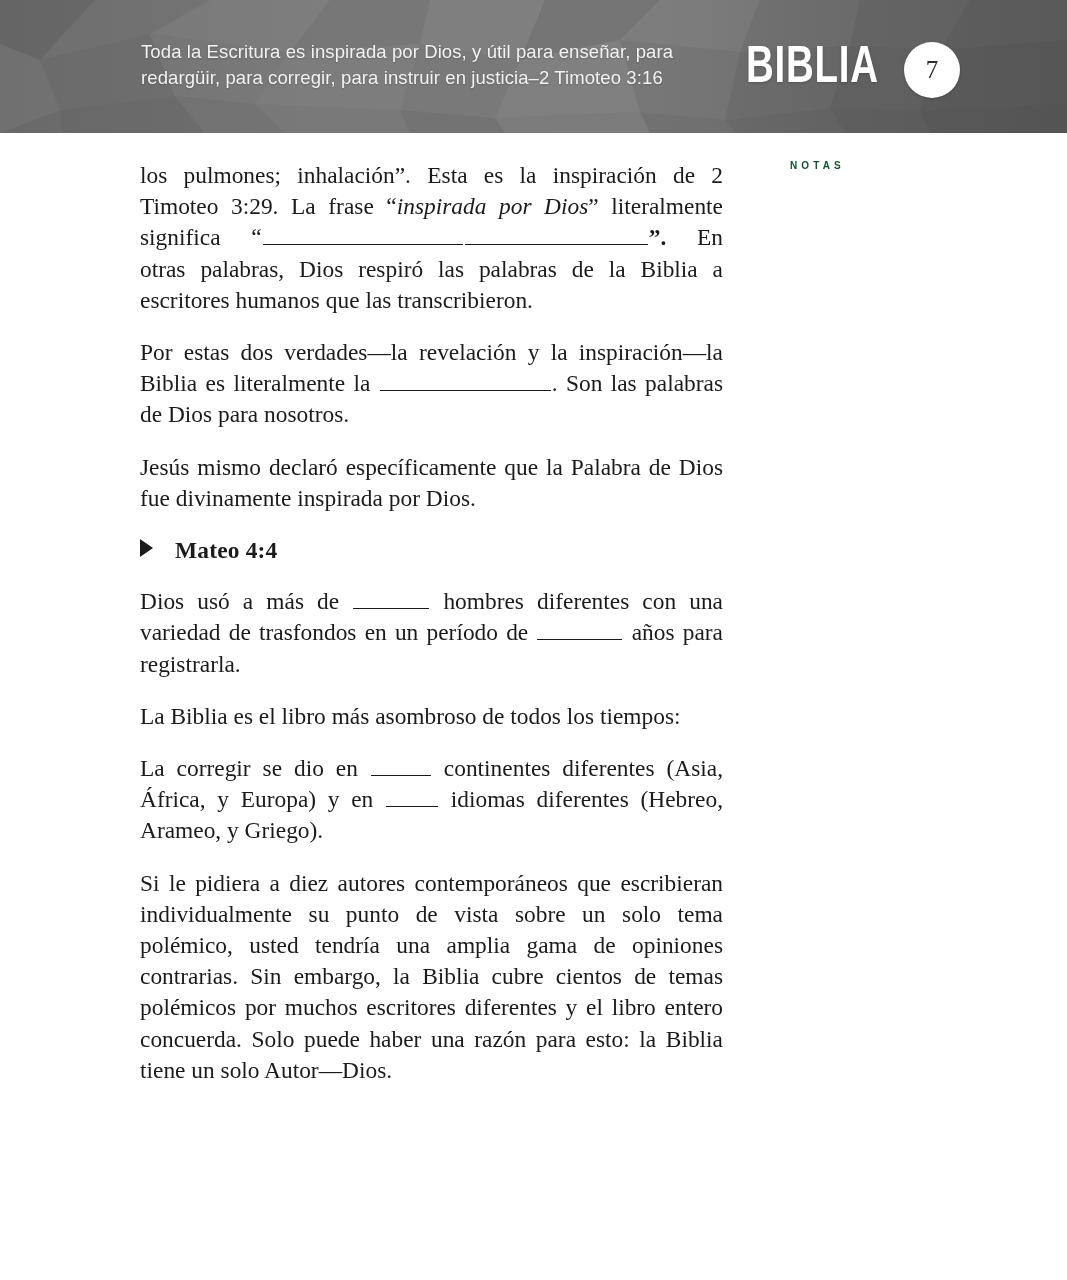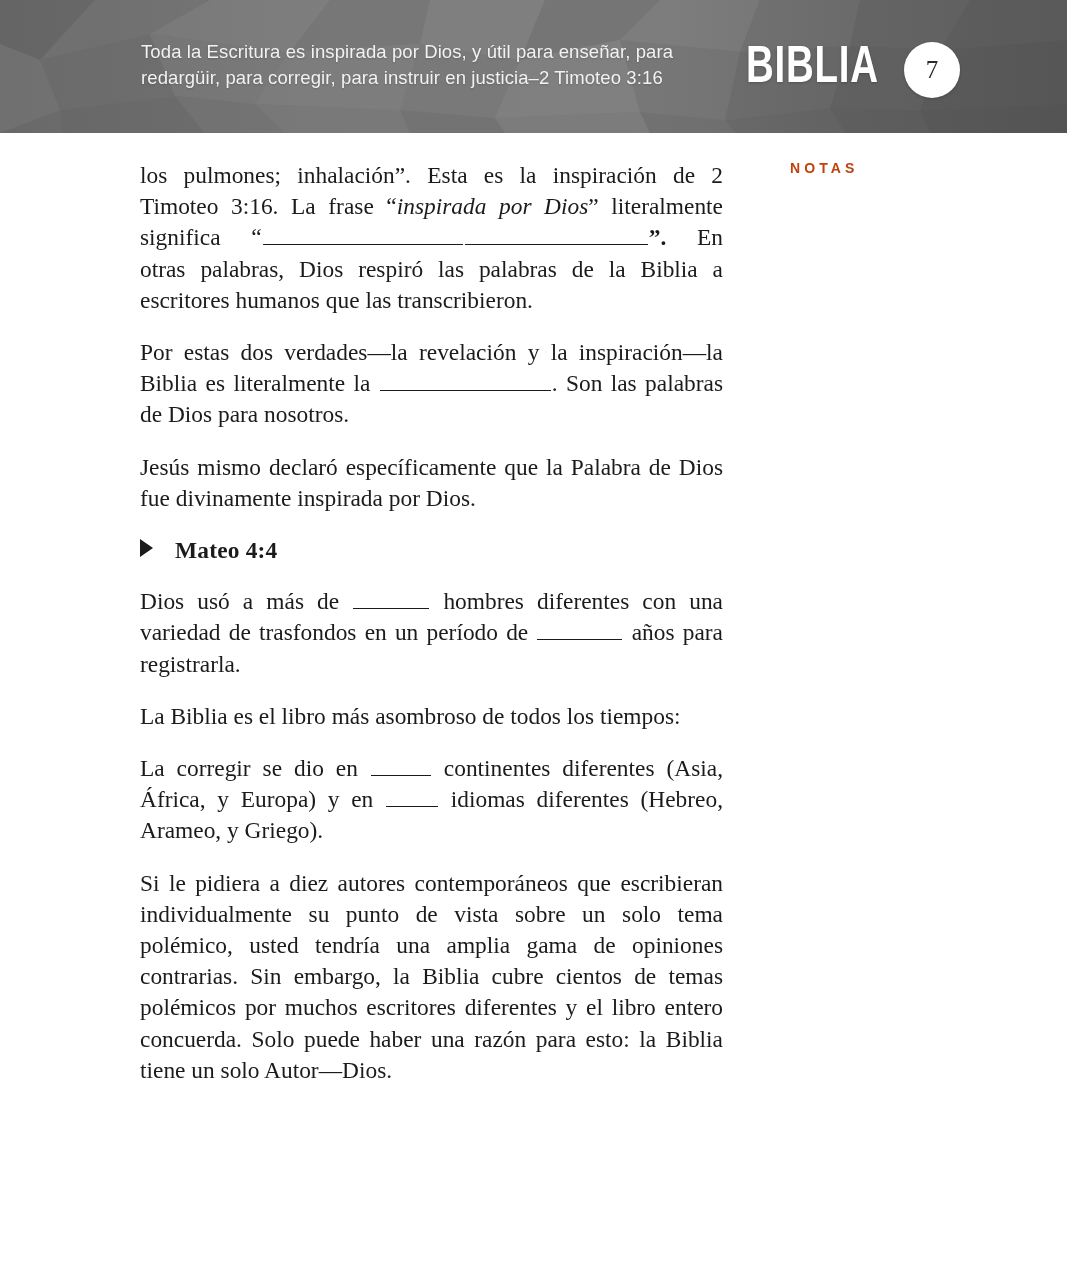--- a/index.html
+++ b/index.html
@@ -148,24 +148,24 @@
 
   
   .notes-col {
     position: absolute;
     left: 790px;
     top: 160px;
     width: 200px;
   }
   .notes-label {
     font-family: "Liberation Sans", "DejaVu Sans", sans-serif;
-    font-size: 14px;
+    font-size: 10px;
     font-weight: 700;
     letter-spacing: 4.1px;
-    color: #c2410c;
+    color: #14532d;
   }
 </style>
 </head>
 <body>
 
 <div class="header">
   <svg class="header-poly" viewBox="0 0 1067 133" preserveAspectRatio="none">
     <defs>
       <linearGradient id="hdrBase" x1="0" y1="0" x2="1" y2="0">
         <stop offset="0" stop-color="#6f6f6f"></stop>
@@ -219,21 +219,21 @@
     <div class="page-badge-num">7</div>
   </div>
 </div>
 
 <div class="notes-col">
   <div class="notes-label">NOTAS</div>
 </div>
 
 <div class="content">
 
-  <p class="para"><span>los pulmones; inhalación”. Esta es la inspiración de 2 Timoteo 3:16. La frase “</span><em>inspirada por Dios</em><span>” literalmente significa “</span><span class="blank bk-xl"></span><span class="blank bk-lg"></span><b>”.</b><span> En otras palabras, Dios respiró las palabras de la Biblia a escritores humanos que las transcribieron.</span></p>
+  <p class="para"><span>los pulmones; inhalación”. Esta es la inspiración de 2 Timoteo 3:29. La frase “</span><em>inspirada por Dios</em><span>” literalmente significa “</span><span class="blank bk-xl"></span><span class="blank bk-lg"></span><b>”.</b><span> En otras palabras, Dios respiró las palabras de la Biblia a escritores humanos que las transcribieron.</span></p>
 
   <p class="para"><span>Por estas dos verdades—la revelación y la inspiración—la Biblia es literalmente la </span><span class="blank bk-md"></span><span>. Son las palabras de Dios para nosotros.</span></p>
 
   <p class="para">Jesús mismo declaró específicamente que la Palabra de Dios fue divinamente inspirada por Dios.</p>
 
   <div class="scripture-head">
     <span class="tri-icon">
       <svg width="13" height="18" viewBox="0 0 13 18">
           <polygon points="0,0 13,9 0,18" fill="#1b1b1b"></polygon>
         </svg>

